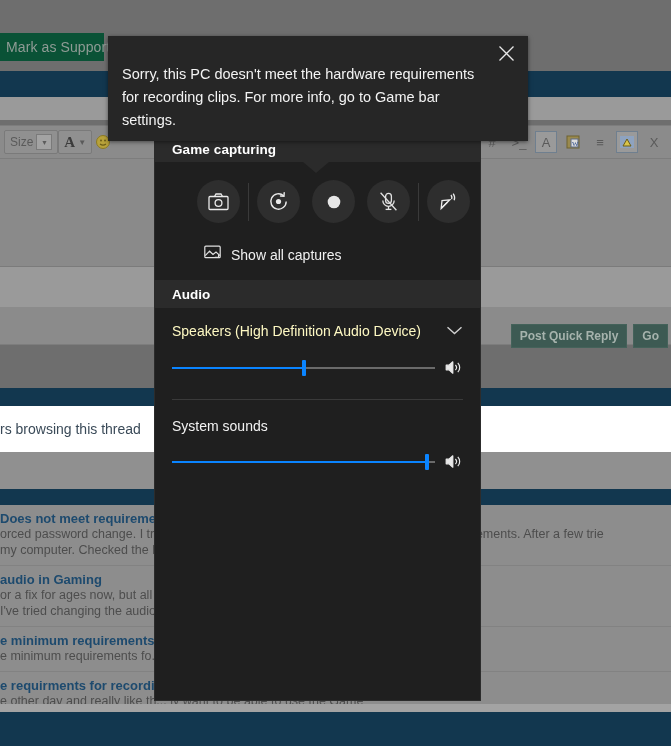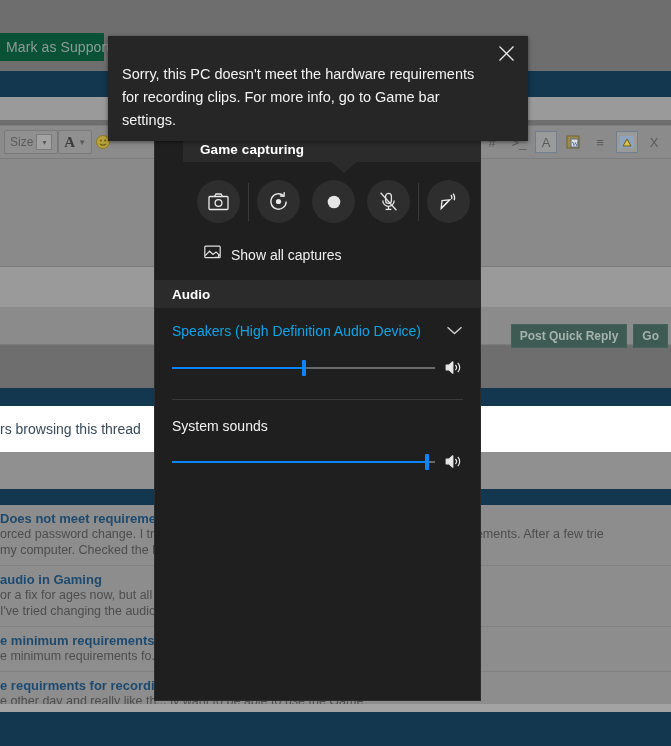--- a/index.html
+++ b/index.html
@@ -90,21 +90,21 @@
 
   
   #gamebar{
     position:absolute; left:155px; top:136px; width:325px; height:564px;
     background:#1f1f1f; color:#fff;
     box-shadow:0 0 0 1px #2c2c2c;
     z-index:5;
   }
   .gb-header{
     height:26px; background:#2b2b2b; display:flex; align-items:center;
-    padding:0 0 0 17px; position:relative;margin-left:28px;
+    padding:0 0 0 17px; position:relative;
   }
   .gb-header .gb-h-title{ font-size:13.5px; font-weight:bold; letter-spacing:.1px; }
   .gb-notch{
     position:absolute; left:148px; top:26px; width:0;height:0;
     border-left:13px solid transparent; border-right:13px solid transparent;
     border-top:11px solid #2b2b2b;
   }
 
   .gb-capture-body{ padding:18px 0 0 0;margin-left:32px; }
   .gb-btnrow{
@@ -123,21 +123,21 @@
   }
   .gb-showall .sa-label{ font-size:14px; color:#f0f0f0; }
 
   .gb-sec-header{
     height:28px; background:#2b2b2b; display:flex; align-items:center;
     padding-left:17px; font-size:13.5px; font-weight:bold;
   }
 
   .gb-audio-body{ padding:14px 17px 0 17px; }
   .gb-dev-row{ display:flex; align-items:center; justify-content:space-between; }
-  .gb-dev-name{ font-size:14px; color:#0ea5e9; }
+  .gb-dev-name{ font-size:14px; color:#fef9c3; }
   .chev{ color:#d0d0d0; }
 
   .gb-slider-row{ display:flex; align-items:center; gap:10px; margin-top:20px; }
   .track{
     position:relative; height:2px; background:#6a6a6a; flex:1 1 auto;
   }
   .fill{ position:absolute; left:0; top:0; height:2px; background:#0a84ff; }
   .thumb{
     position:absolute; top:-7px; width:4px; height:16px; background:#0a84ff; border-radius:1px;
   }

